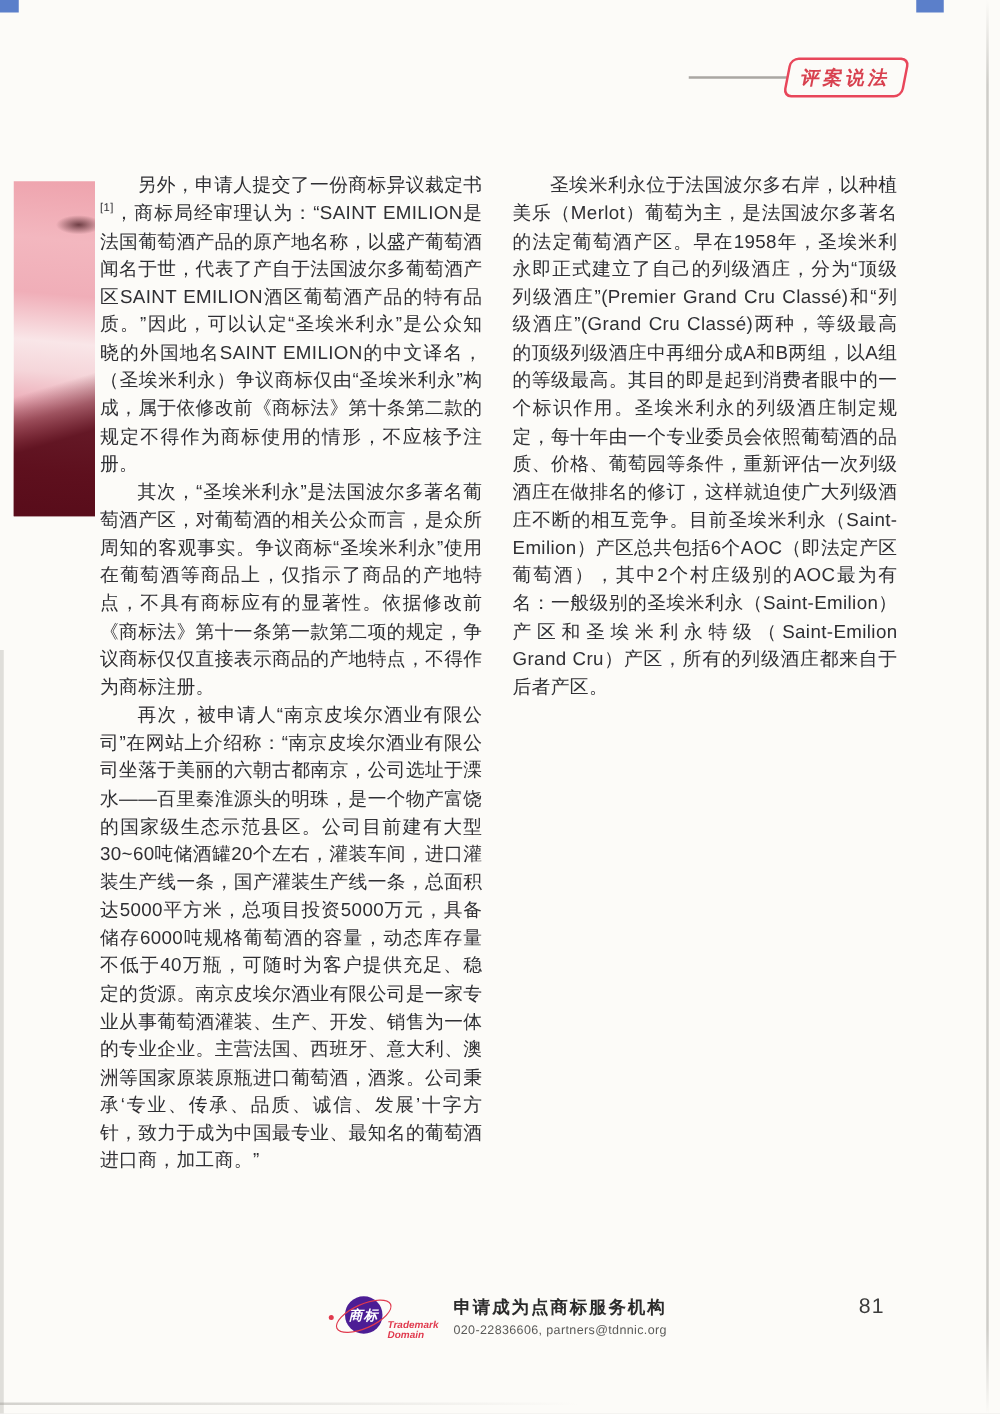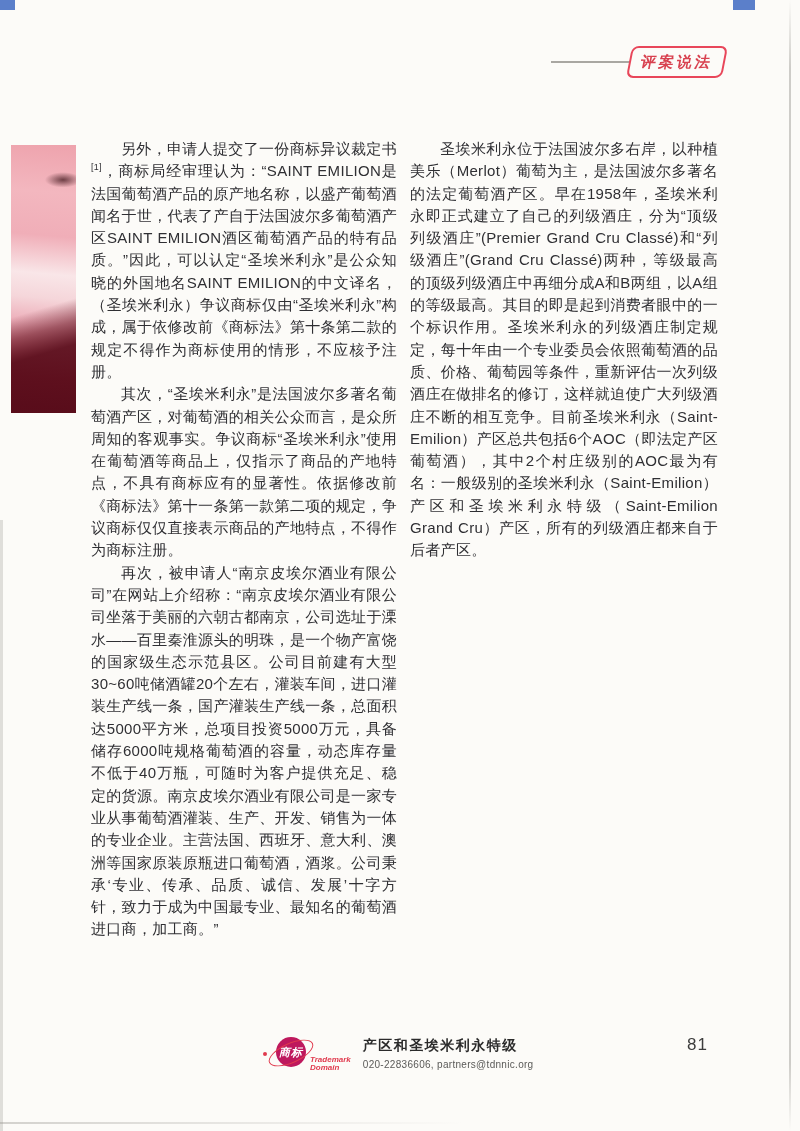--- a/index.html
+++ b/index.html
@@ -39,21 +39,21 @@
       linear-gradient(163deg, rgba(0,0,0,0) 60%, rgba(100,18,32,.55) 68%, rgba(88,12,26,.9) 76%),
       linear-gradient(185deg, #eea3ad 0%, #f3b7bf 18%, #f0aeb8 34%, #f9e6e8 48%, #f5d6da 57%,
                       #edafba 66%, #d07e8b 75%, #96323f 86%, #651422 97%);
   }
 
   
   .column {
     position:absolute; top:138px; text-align:justify;
     font-size:15px; line-height:22.3px; letter-spacing:.3px;
   }
-  .column-left  { left:91px;  width:306px; }
+  .column-left  { left:80px;  width:306px; }
   .column-right { left:410px; width:308px; }
   .para { margin:0; padding:0; }
   .para.indent { text-indent:2em; }
   .footnote-ref { font-size:9px; vertical-align:super; line-height:0; }
 
   
   .footer { position:absolute; left:276px; top:1037px; display:flex; align-items:flex-start; }
   .logo-globe {
     position:relative; width:30px; height:30px; border-radius:50%;
     display:flex; align-items:center; justify-content:center; flex:0 0 auto;
@@ -93,30 +93,30 @@
     <p class="para indent"><span>另外，申请人提交了一份商标异议裁定书</span><sup class="footnote-ref">[1]</sup><span>，商标局经审理认为：“SAINT EMILION是法国葡萄酒产品的原产地名称，以盛产葡萄酒闻名于世，代表了产自于法国波尔多葡萄酒产区SAINT EMILION酒区葡萄酒产品的特有品质。”因此，可以认定“圣埃米利永”是公众知晓的外国地名SAINT EMILION的中文译名，（圣埃米利永）争议商标仅由“圣埃米利永”构成，属于依修改前《商标法》第十条第二款的规定不得作为商标使用的情形，不应核予注册。</span></p>
     <p class="para indent">其次，“圣埃米利永”是法国波尔多著名葡萄酒产区，对葡萄酒的相关公众而言，是众所周知的客观事实。争议商标“圣埃米利永”使用在葡萄酒等商品上，仅指示了商品的产地特点，不具有商标应有的显著性。依据修改前《商标法》第十一条第一款第二项的规定，争议商标仅仅直接表示商品的产地特点，不得作为商标注册。</p>
     <p class="para indent">再次，被申请人“南京皮埃尔酒业有限公司”在网站上介绍称：“南京皮埃尔酒业有限公司坐落于美丽的六朝古都南京，公司选址于溧水——百里秦淮源头的明珠，是一个物产富饶的国家级生态示范县区。公司目前建有大型30~60吨储酒罐20个左右，灌装车间，进口灌装生产线一条，国产灌装生产线一条，总面积达5000平方米，总项目投资5000万元，具备储存6000吨规格葡萄酒的容量，动态库存量不低于40万瓶，可随时为客户提供充足、稳定的货源。南京皮埃尔酒业有限公司是一家专业从事葡萄酒灌装、生产、开发、销售为一体的专业企业。主营法国、西班牙、意大利、澳洲等国家原装原瓶进口葡萄酒，酒浆。公司秉承‘专业、传承、品质、诚信、发展’十字方针，致力于成为中国最专业、最知名的葡萄酒进口商，加工商。”</p>
   </div>
 
   <div class="column column-right">
     <p class="para indent">圣埃米利永位于法国波尔多右岸，以种植美乐（Merlot）葡萄为主，是法国波尔多著名的法定葡萄酒产区。早在1958年，圣埃米利永即正式建立了自己的列级酒庄，分为“顶级列级酒庄”(Premier Grand Cru Classé)和“列级酒庄”(Grand Cru Classé)两种，等级最高的顶级列级酒庄中再细分成A和B两组，以A组的等级最高。其目的即是起到消费者眼中的一个标识作用。圣埃米利永的列级酒庄制定规定，每十年由一个专业委员会依照葡萄酒的品质、价格、葡萄园等条件，重新评估一次列级酒庄在做排名的修订，这样就迫使广大列级酒庄不断的相互竞争。目前圣埃米利永（Saint-Emilion）产区总共包括6个AOC（即法定产区葡萄酒），其中2个村庄级别的AOC最为有名：一般级别的圣埃米利永（Saint-Emilion）产区和圣埃米利永特级（Saint-Emilion Grand Cru）产区，所有的列级酒庄都来自于后者产区。</p>
   </div>
 
   <div class="footer">
-    <div class="logo-globe" style="background:#be185d">
+    <div class="logo-globe" style="background:#4c1d95">
       <span class="logo-dot" style="background:#e03a4e"></span>
       <span class="logo-orbit" style="border-color:#e03a4e"></span>
       <span class="logo-cn">商标</span>
     </div>
     <div class="logo-en" style="color:#e03a4e">
       <div>Trademark</div>
       <div>Domain</div>
     </div>
     <div class="footer-text">
-      <div class="footer-slogan">产区和圣埃米利永特级</div>
+      <div class="footer-slogan">申请成为点商标服务机构</div>
       <div class="footer-contact">020-22836606, partners@tdnnic.org</div>
     </div>
   </div>
 
   <div class="page-number">81</div>
 
 </div>
 
 </body></html>

